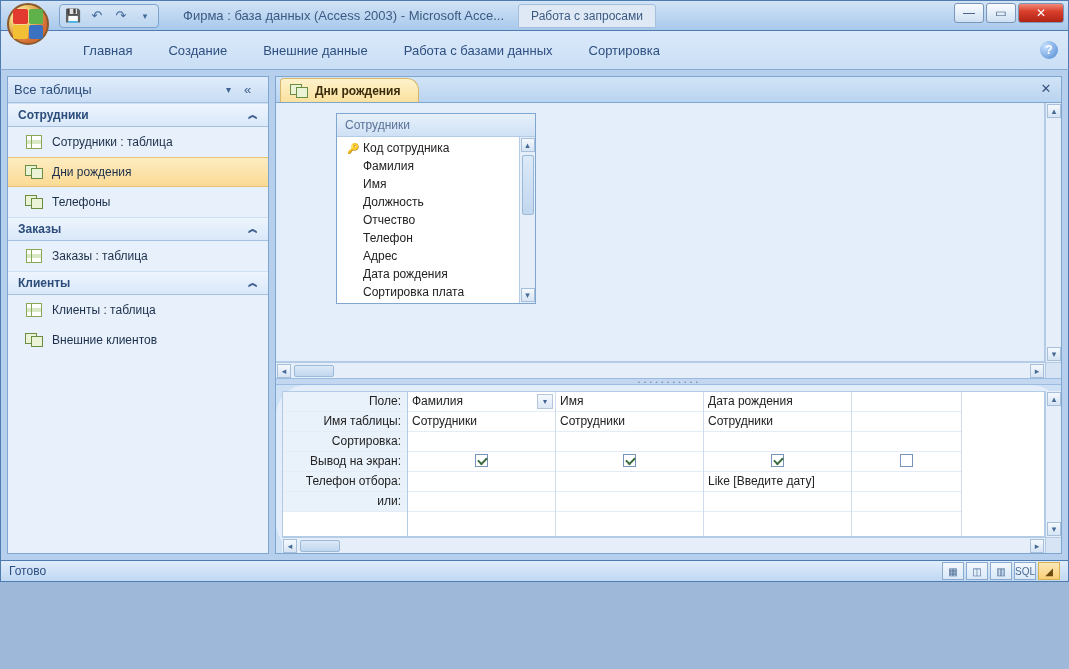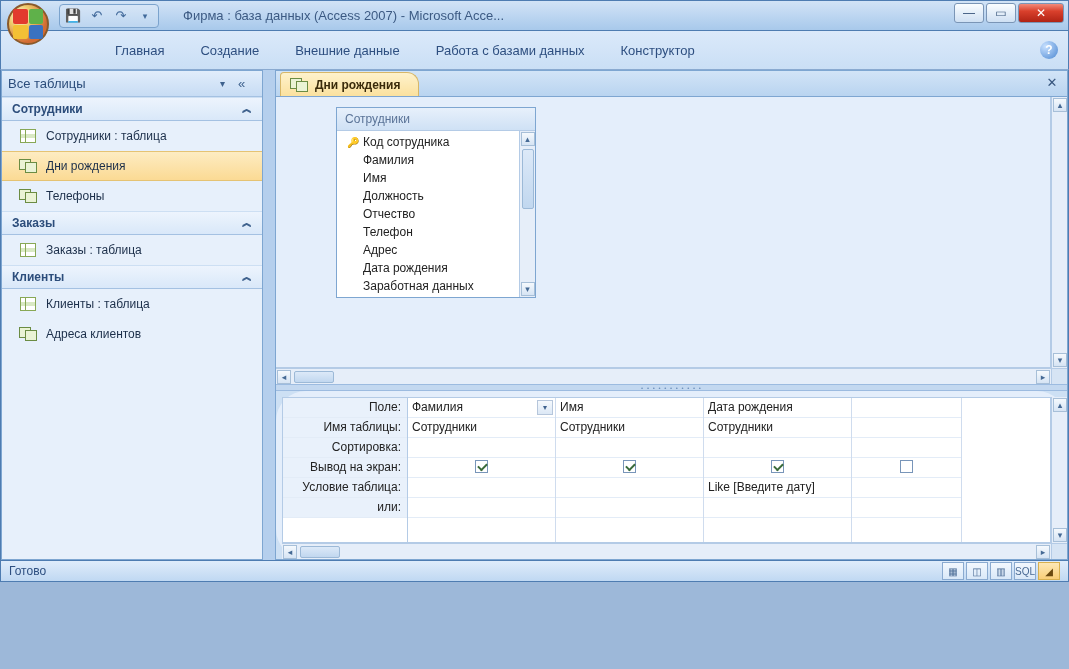--- a/index.html
+++ b/index.html
@@ -95,21 +95,21 @@
   }
 
   
   .ribbonbar {
     height: 40px;
     background: linear-gradient(#dbe9fa, #cadff5);
     border: 1px solid #4e7cb1;
     border-bottom: 1px solid #8aaad0;
     display: flex;
     align-items: center;
-    padding-left: 104px;
+    padding-left: 72px;
     gap: 16px;
     position: relative;
   }
   .rtab {
     color: #2e4f80;
     padding: 6px 10px;
     font-size: 13px;
   }
   .help-ico {
     position: absolute; right: 10px; top: 10px;
@@ -121,21 +121,22 @@
     font-size: 12px;
   }
 
   
   .workspace {
     display: flex;
     height: 490px;
     border-left: 1px solid #4e7cb1;
     border-right: 1px solid #4e7cb1;
     background: #b5cfed;
-    gap: 12px;
+    padding: 6px;
+    gap: 6px;
   }
 
   
   .navpane {
     width: 262px;
     background: #e7f0fb;
     border: 1px solid #7ea6d1;
     display: flex;
     flex-direction: column;
   }
@@ -456,34 +457,35 @@
       <div class="ob-q"></div>
       <div class="ob-q"></div>
       <div class="ob-q"></div>
   </div>
   <div class="qat">
     <span class="qat-ico">💾</span>
     <span class="qat-ico">↶</span>
     <span class="qat-ico">↷</span>
     <span class="qat-ico" style="font-size:9px;">▾</span>
   </div>
-  <div class="title-text">Фирма : база данных (Access 2007)  -  Microsoft Acce...</div>
+  <div class="title-text">Фирма : база данных (Access 2003)  -  Microsoft Acce...</div>
+  <div class="ctx-tab">Работа с запросами</div>
   <div class="win-controls">
     <div class="wc-btn">—</div>
     <div class="wc-btn">▭</div>
     <div class="wc-btn wc-close">✕</div>
   </div>
 </div>
 
 <div class="ribbonbar">
   <div class="rtab">Главная</div>
   <div class="rtab">Создание</div>
   <div class="rtab">Внешние данные</div>
   <div class="rtab">Работа с базами данных</div>
-  <div class="rtab">Конструктор</div>
+  <div class="rtab">Сортировка</div>
   <div class="help-ico">?</div>
 </div>
 
 <div class="workspace">
 
   <div class="navpane">
     <div class="nav-hdr">
       <span>Все таблицы</span>
       <span class="spacer"></span>
       <span class="dd">▾</span>
@@ -531,21 +533,21 @@
     <div class="nav-item">
       <span class="nav-ico">
           <span class="ico-table"></span>
         </span>
       <span>Клиенты : таблица</span>
     </div>
     <div class="nav-item">
       <span class="nav-ico">
           <span class="ico-query"></span>
         </span>
-      <span>Адреса клиентов</span>
+      <span>Внешние клиентов</span>
     </div>
   </div>
 
   <div class="docarea">
     <div class="doctab-row">
       <div class="doctab">
         <span class="nav-ico">
             <span class="ico-query"></span>
           </span>
         <span>Дни рождения</span>
@@ -587,21 +589,21 @@
               <div class="fl-row">
                   <span class="key-ico"></span>
                   <span>Адрес</span>
                 </div>
               <div class="fl-row">
                   <span class="key-ico"></span>
                   <span>Дата рождения</span>
                 </div>
               <div class="fl-row">
                   <span class="key-ico"></span>
-                  <span>Заработная данных</span>
+                  <span>Сортировка плата</span>
                 </div>
             </div>
             <div class="fl-scroll">
               <div class="sb-btn">▴</div>
               <div class="sb-thumb"></div>
               <div class="sb-track"></div>
               <div class="sb-btn">▾</div>
             </div>
           </div>
         </div>
@@ -622,21 +624,21 @@
 
       <div class="splitter">• • • • • • • • • • •</div>
 
       <div class="lower">
         <div class="grid-wrap">
           <div class="row-labels">
             <div>Поле:</div>
             <div>Имя таблицы:</div>
             <div>Сортировка:</div>
             <div>Вывод на экран:</div>
-            <div>Условие таблица:</div>
+            <div>Телефон отбора:</div>
             <div>или:</div>
           </div>
           <div class="grid-cols">
             <div class="gcol">
               <div class="gcell"><span>Фамилия</span><span class="dd-arrow">▾</span></div>
               <div class="gcell">Сотрудники</div>
               <div class="gcell"></div>
               <div class="gcell center"><span class="chk on"></span></div>
               <div class="gcell"></div>
               <div class="gcell"></div>

